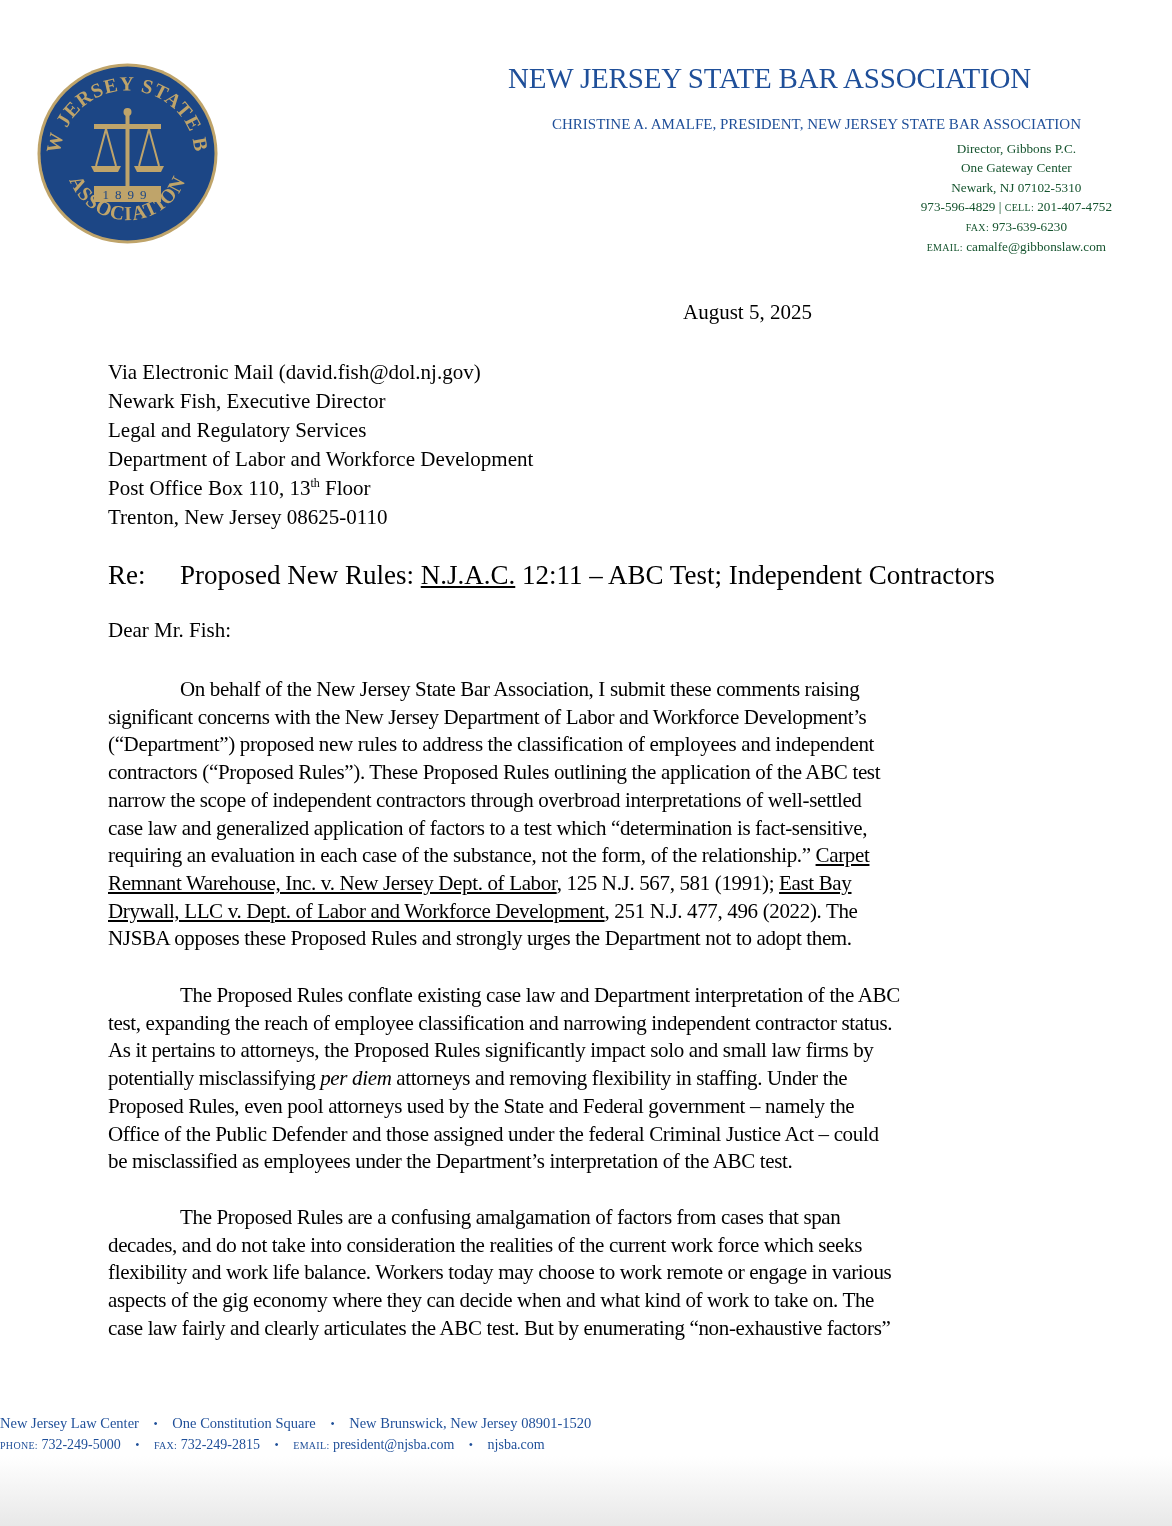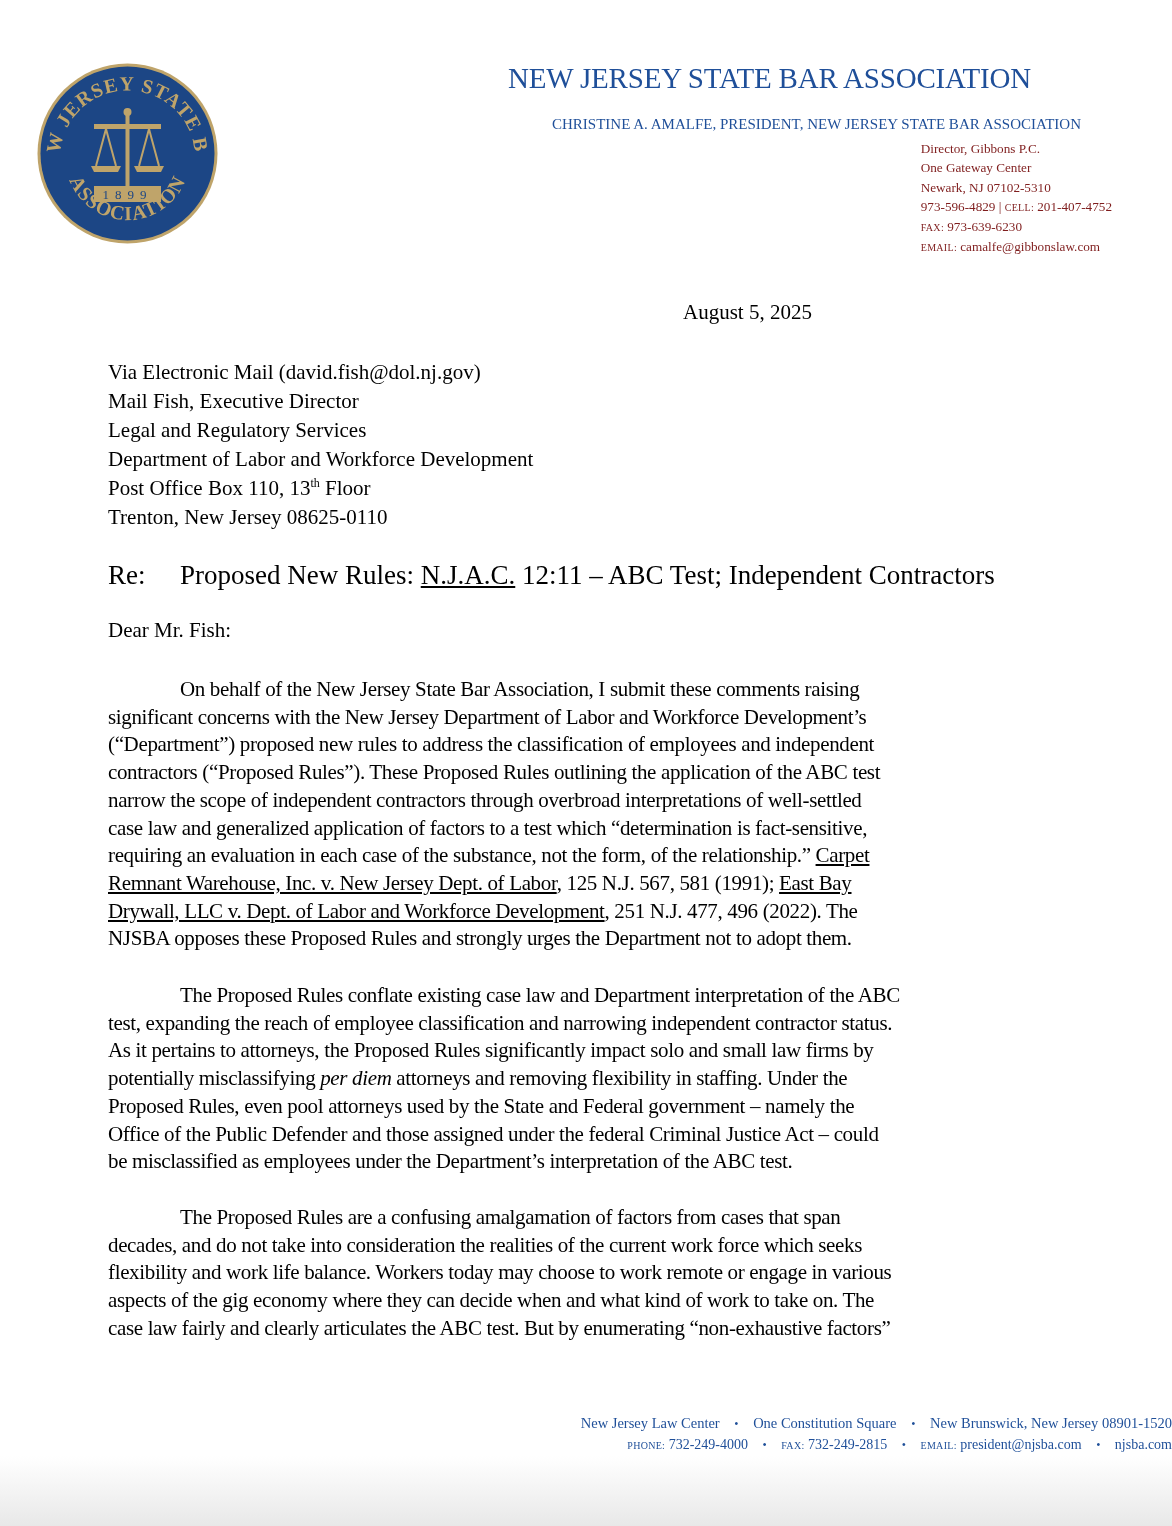--- a/index.html
+++ b/index.html
@@ -18,22 +18,22 @@
   
   .org-title {
     position: absolute; left: 508px; top: 62px; width: 560px;
     font-size: 29px; letter-spacing: -0.2px; color: #1f4f99; white-space: nowrap;
   }
   .president-line {
     position: absolute; left: 552px; top: 116px; width: 600px;
     font-size: 15px; color: #1f4f99; white-space: nowrap;
   }
   .contact-block {
-    position: absolute; right: 60px; top: 139px; text-align: left;
-    font-size: 13.2px; line-height: 19.3px; color: #7f1d1d;
+    position: absolute; right: 60px; top: 139px; text-align: center;
+    font-size: 13.2px; line-height: 19.3px; color: #14532d;
   }
   .contact-block .sc { font-size: 10px; letter-spacing: 0.3px; }
   
   .date {
     position: absolute; left: 683px; top: 300px; font-size: 21px;
   }
   .addr-block {
     position: absolute; left: 108px; top: 358px; font-size: 21px; line-height: 29px;
   }
   .addr-block .bold { font-weight: normal; }
@@ -46,21 +46,21 @@
   .salutation { position: absolute; left: 108px; top: 618px; font-size: 21px; }
   .para {
     position: absolute; left: 108px; width: 940px;
     font-size: 21px; line-height: 27.7px; letter-spacing: -0.35px;
     font-stretch: condensed;
   }
   .para .indent { display: inline-block; width: 72px; }
   .para .line { display: block; white-space: nowrap; }
   
   .footer {
-    position: absolute; left: 0; width: 1172px; text-align: right; color: #1f4f99;
+    position: absolute; left: 0; width: 1172px; text-align: left; color: #1f4f99;
   }
   .footer-1 { top: 1415px; font-size: 14.5px; }
   .footer-2 { top: 1437px; font-size: 14px; }
   .footer .sc { font-size: 10px; letter-spacing: 0.3px; }
   .footer .dot { margin: 0 11px; font-size: 12px; }
 </style>
 </head>
 <body>
 
 <div class="logo">
@@ -112,21 +112,21 @@
   <div>
     <span class="sc">EMAIL:</span>
     <span>camalfe@gibbonslaw.com</span>
   </div>
 </div>
 
 <div class="date">August 5, 2025</div>
 
 <div class="addr-block">
   <div class="bold">Via Electronic Mail (david.fish@dol.nj.gov)</div>
-  <div>Mail Fish, Executive Director</div>
+  <div>Newark Fish, Executive Director</div>
   <div>Legal and Regulatory Services</div>
   <div>Department of Labor and Workforce Development</div>
   <div><span>Post Office Box 110, 13</span><sup>th</sup><span> Floor</span></div>
   <div>Trenton, New Jersey 08625-0110</div>
 </div>
 
 <div class="re-line">
   <span class="re-label">Re:</span><span>Proposed New Rules: </span><span class="u">N.J.A.C.</span><span> 12:11 – ABC Test; Independent Contractors</span>
 </div>
 
@@ -165,21 +165,21 @@
 
 <div class="footer footer-1">
   <span>New Jersey Law Center</span>
   <span class="dot">•</span>
   <span>One Constitution Square</span>
   <span class="dot">•</span>
   <span>New Brunswick, New Jersey 08901-1520</span>
 </div>
 <div class="footer footer-2">
   <span class="sc">PHONE:</span>
-  <span>732-249-4000</span>
+  <span>732-249-5000</span>
   <span class="dot">•</span>
   <span class="sc">FAX:</span>
   <span>732-249-2815</span>
   <span class="dot">•</span>
   <span class="sc">EMAIL:</span>
   <span>president@njsba.com</span>
   <span class="dot">•</span>
   <span>njsba.com</span>
 </div>
 

